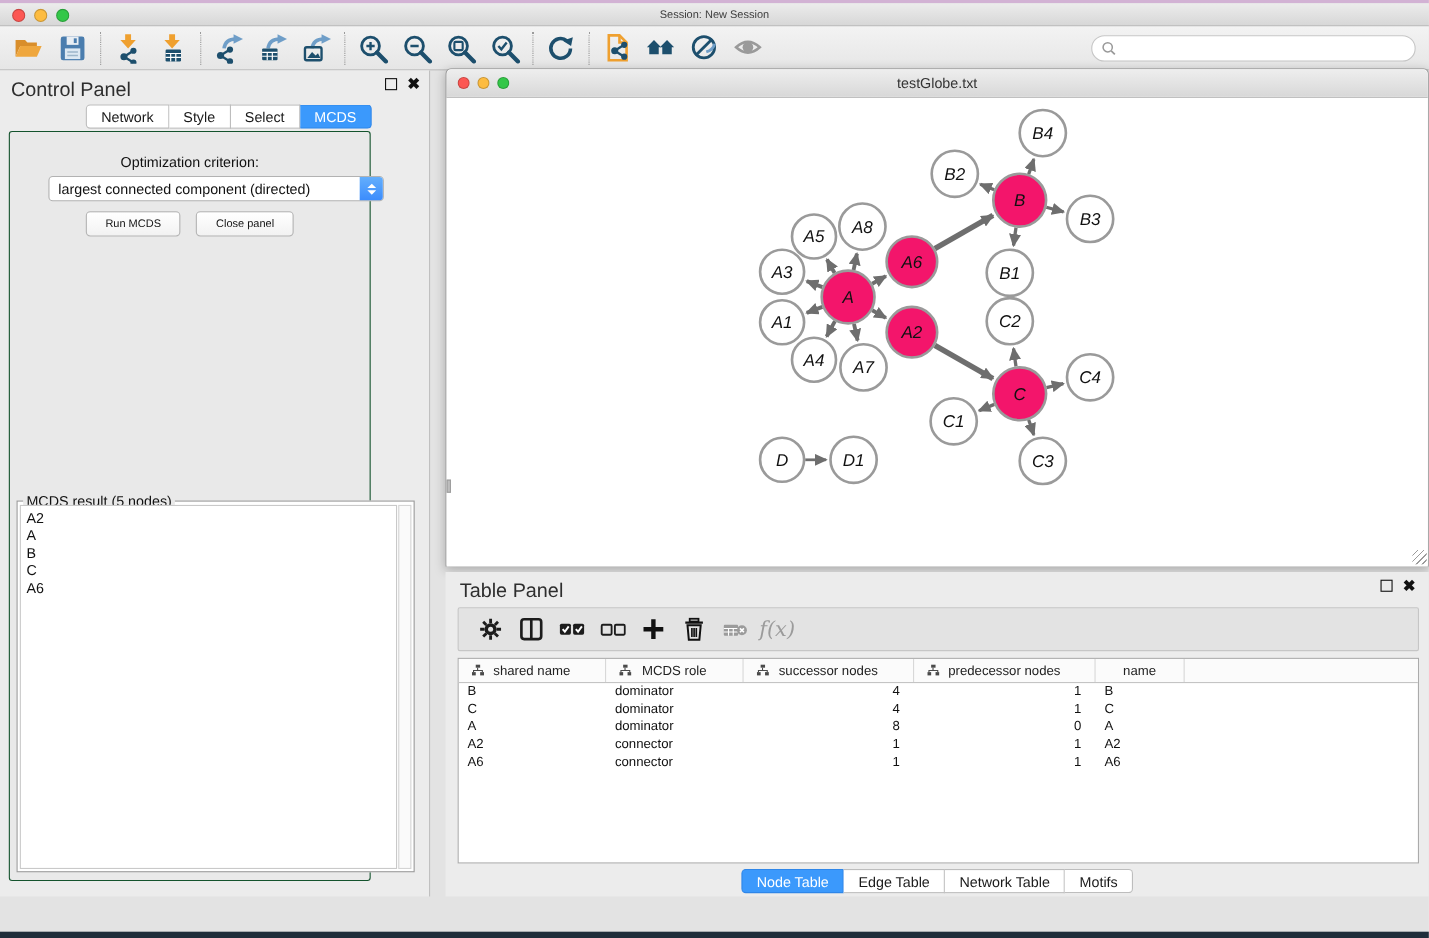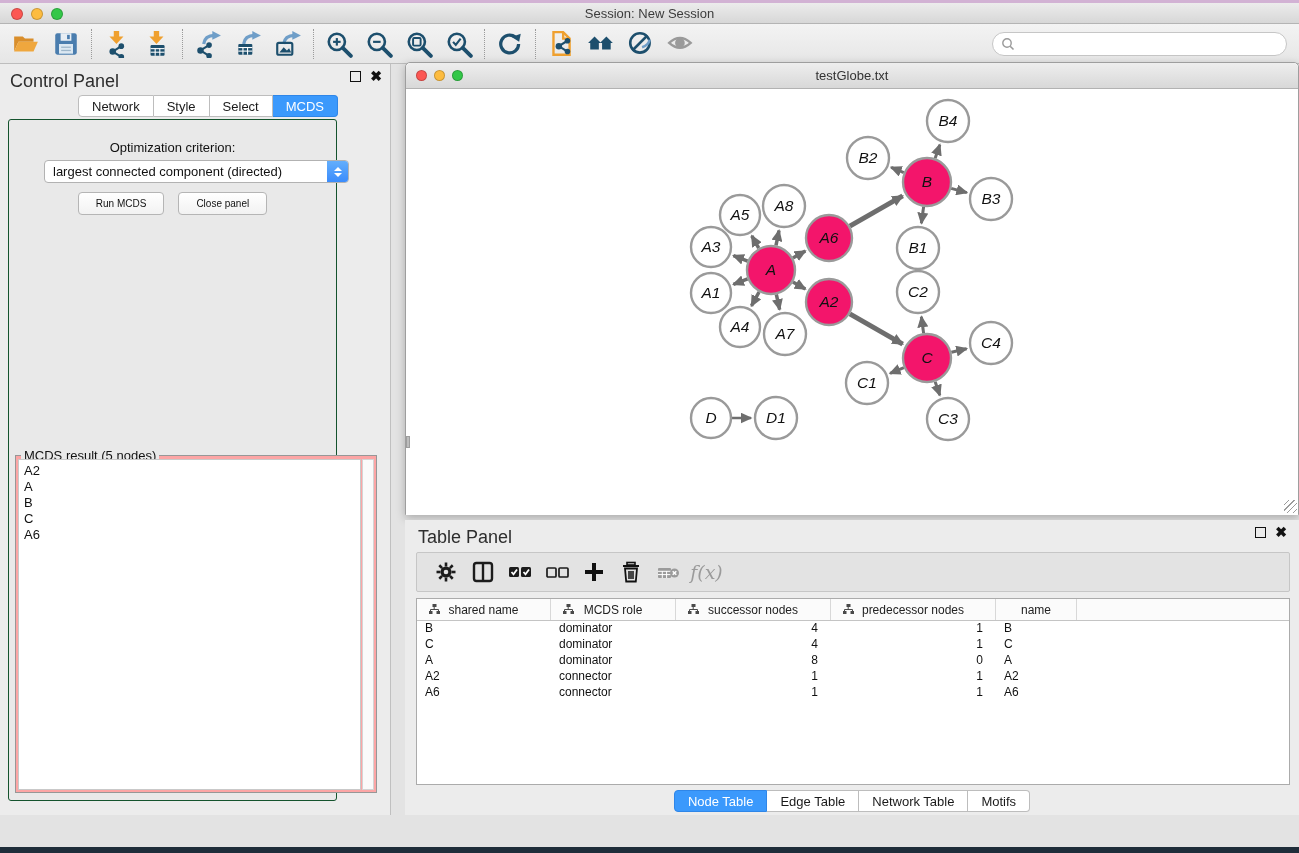--- a/index.html
+++ b/index.html
@@ -6,21 +6,21 @@
   html,body { width:1299px; height:853px; font-family:"Liberation Sans", sans-serif; }
   #app { position:absolute; width:1299px; height:853px; background:#e3e3e3; overflow:hidden; }
 
   
   .wallpaper-top { position:absolute; left:0; top:0; width:1299px; height:3px; background:#d2b2d4; }
   .wallpaper-bottom { position:absolute; left:0; top:847px; width:1299px; height:6px; background:#1f2d3a; }
 
   
   .titlebar { position:absolute; left:0; top:3px; width:1299px; height:21px;
     background:linear-gradient(#ececec,#d7d7d7); border-bottom:1px solid #b4b4b4;
-    display:flex; align-items:center; justify-content:center; font-size:13px; color:#3c3c3c; }
+    display:flex; align-items:center; justify-content:center; font-size:10px; color:#3c3c3c; }
   .lights { position:absolute; left:11px; top:5px; display:flex; gap:8px; }
   .light { width:12px; height:12px; border-radius:50%; border:0.5px solid rgba(0,0,0,.2); }
   .light.red{background:#fc5753} .light.yellow{background:#fdbc40} .light.green{background:#33c748}
 
   
   .toolbar { position:absolute; left:0; top:24px; width:1299px; height:40px;
     background:linear-gradient(#f3f3f3,#e6e6e6); border-bottom:1px solid #bdbdbd;
     display:flex; align-items:center; padding-left:6px; }
   .tb-btn { width:40px; height:34px; display:flex; align-items:center; justify-content:center;
     background:transparent; border:none; cursor:default; }
@@ -54,21 +54,21 @@
   .spinner { width:21px; height:21px; border-radius:0 3px 3px 0; background:linear-gradient(#63aefc,#3b8cfc);
     display:flex; flex-direction:column; align-items:center; justify-content:center; gap:2px; }
   .spinner i { width:0; height:0; border-left:4px solid transparent; border-right:4px solid transparent; }
   .spinner .up { border-bottom:4px solid #fff; } .spinner .down { border-top:4px solid #fff; }
   .cp-buttons { position:absolute; left:0; top:72px; width:100%; display:flex; justify-content:center; gap:14px; }
   .push-btn { height:23px; padding:0 17px; background:linear-gradient(#ffffff,#f2f2f2);
     border:1px solid #b5b5b5; border-radius:4px; font-size:10px; color:#111;
     font-family:"Liberation Sans",sans-serif; }
 
   .result-box { position:absolute; left:6px; top:335px; width:362px; height:338px;
-    border:1px solid #979797; background:#fca5a5; }
+    border:1px solid #979797; background:#ffffff; }
   .result-title { position:absolute; left:5px; top:-8px; background:#e9e9e9; padding:0 3px;
     font-size:13px; color:#111; }
   .result-list { position:absolute; left:2px; top:3px; right:15px; bottom:2px; background:#fff;
     border:1px solid #c9c9c9; font-size:13px; color:#111; padding:3px 0 0 5px; overflow:hidden; }
   .result-scroll { position:absolute; top:3px; right:2px; width:12px; bottom:2px; background:#fafafa;
     border:1px solid #d4d4d4; }
   .result-item { line-height:16px; }
 
   
   .net-window { position:absolute; left:405px; top:62px; width:894px; height:453px;

